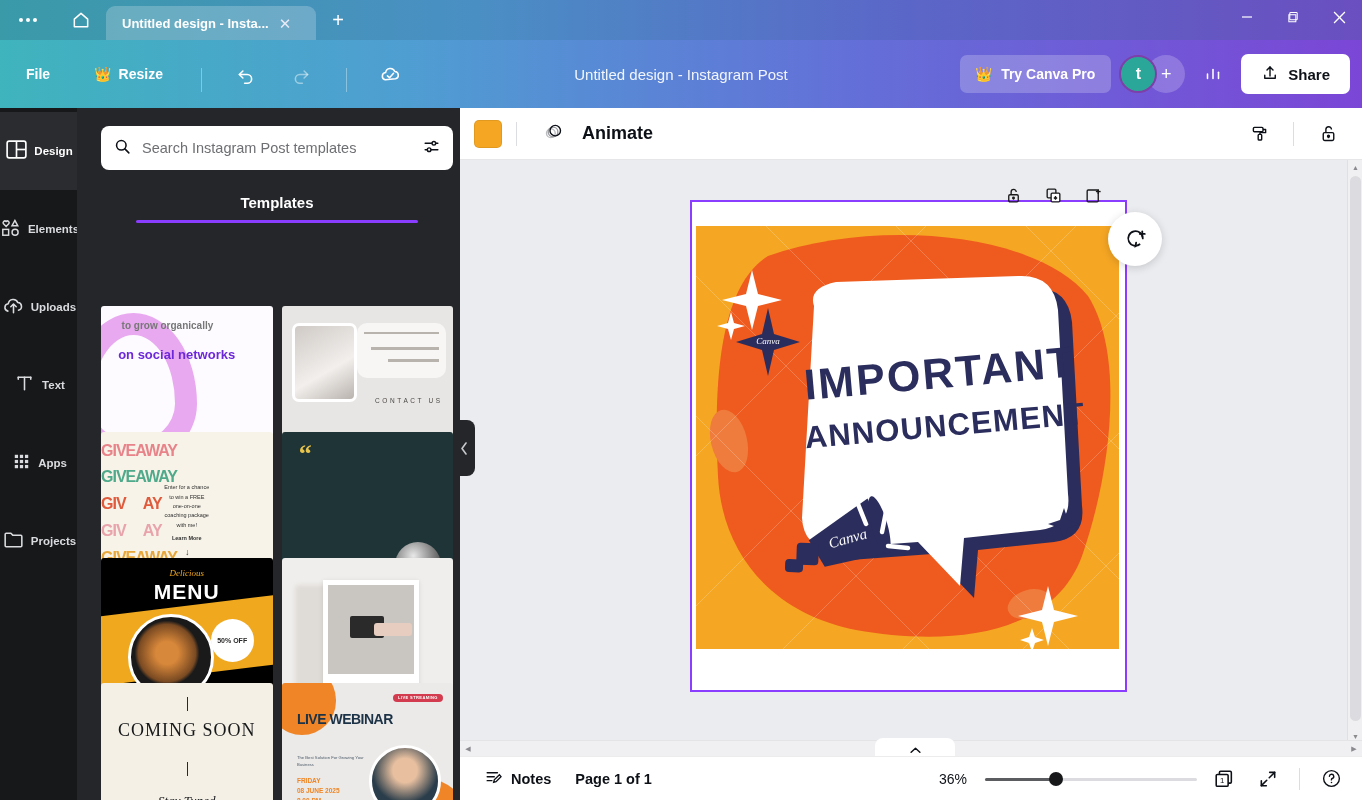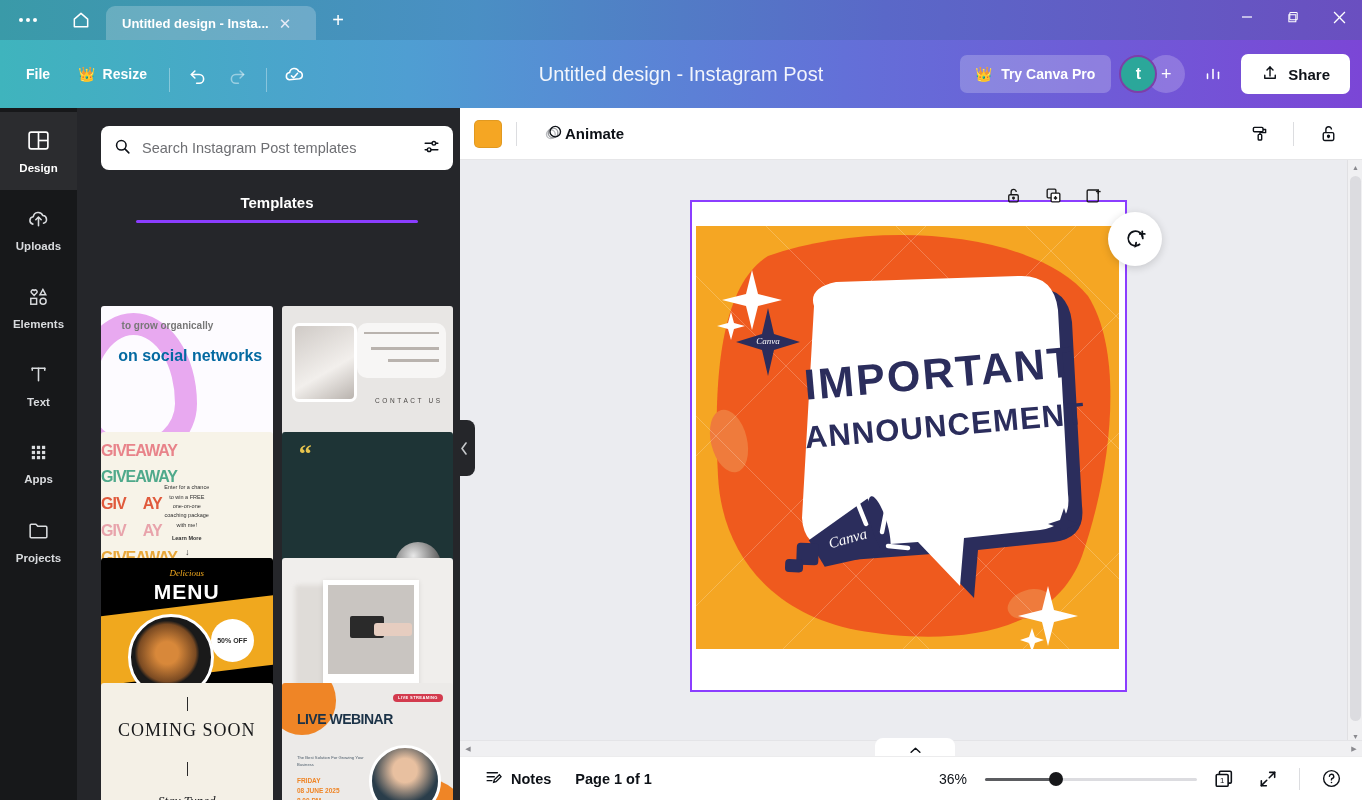--- a/index.html
+++ b/index.html
@@ -42,34 +42,34 @@
     width: 46px; height: 34px; display: flex; align-items: center; justify-content: center;
     color: #fff; cursor: pointer;
   }
 
   
   .mainhead {
     position: absolute; top: 40px; left: 0; width: 1362px; height: 68px;
     background: linear-gradient(90deg, #3fb4bd 0%, #4f9ed2 30%, #6370d8 62%, #7b46d6 100%);
     display: flex; align-items: center; padding: 0 12px;
   }
-  .mh-left { display: flex; align-items: flex-end; gap: 0; }
+  .mh-left { display: flex; align-items: flex-end; gap: 16px; }
   .mh-btn {
     height: 36px; padding: 0 14px; border-radius: 6px; display: flex; align-items: center; gap: 7px;
     color: #fff; font-size: 14px; font-weight: bold; cursor: pointer; background: transparent; border: none;
     font-family: "Liberation Sans", sans-serif;
   }
   .mh-icobtn {
     width: 40px; height: 36px; border-radius: 6px; display: flex; align-items: center; justify-content: center;
     cursor: pointer;
   }
   .mh-sep { width: 1px; height: 24px; background: rgba(255,255,255,0.35); margin: 0 8px; }
   .mh-title {
     position: absolute; left: 0; right: 0; text-align: center; pointer-events: none;
-    color: rgba(255,255,255,0.92); font-size: 20px;
+    color: rgba(255,255,255,0.92); font-size: 15px;
   }
   .mh-right { margin-left: auto; display: flex; align-items: center; gap: 8px; z-index: 2; }
   .pro-btn {
     height: 38px; padding: 0 16px; border-radius: 7px; background: rgba(255,255,255,0.22);
     display: flex; align-items: center; gap: 8px; color: #fff; font-size: 14px; font-weight: bold;
     cursor: pointer;
   }
   .avatars { display: flex; align-items: center; position: relative; }
   .avatar {
     width: 38px; height: 38px; border-radius: 50%; background: #2ba79a; color: #fff;
@@ -86,21 +86,21 @@
     display: flex; align-items: center; gap: 9px; font-size: 15px; font-weight: bold; cursor: pointer;
   }
 
   
   .rail {
     position: absolute; top: 108px; left: 0; width: 77px; height: 692px;
     background: #17181a; display: flex; flex-direction: column; align-items: center;
     padding-top: 4px;
   }
   .rail-item {
-    width: 77px; height: 78px; display: flex; flex-direction: column; align-items: center;
+    width: 77px; height: 78px; display: flex; align-items: center;
     justify-content: center; gap: 5px; cursor: pointer; color: #d9dbde; position: relative;
   }
   .rail-item.active { background: #2b2c2f; }
   .rail-item .rl { font-size: 11.5px; font-weight: bold; }
   .rail-item.active .rl { color: #fff; }
 
   
   .panel {
     position: absolute; top: 108px; left: 77px; width: 400px; height: 692px;
     background: #25262a; border-radius: 0 10px 0 0; overflow: hidden;
@@ -147,22 +147,22 @@
 
   
   .toolbar {
     position: absolute; top: 108px; left: 460px; width: 902px; height: 52px;
     background: #fff; display: flex; align-items: center; padding: 0 14px;
     border-bottom: 1px solid #e6e6e8;
   }
   .swatch { width: 28px; height: 28px; border-radius: 5px; cursor: pointer; border: 1px solid rgba(0,0,0,0.08); }
   .tb-sep { width: 1px; height: 24px; background: #dcdde0; margin: 0 14px; }
   .animate-btn {
-    height: 36px; padding: 0 12px; border-radius: 6px; display: flex; align-items: center; gap: 1px;
-    font-size: 15px; font-weight: bold; color: #0d1117; cursor: pointer;
+    height: 36px; padding: 0 12px; border-radius: 6px; display: flex; align-items: center; gap: 18px;
+    font-size: 18px; font-weight: bold; color: #0d1117; cursor: pointer;
   }
   .tb-right { margin-left: auto; display: flex; align-items: center; }
   .tb-icon {
     width: 40px; height: 40px; border-radius: 6px; display: flex; align-items: center;
     justify-content: center; cursor: pointer;
   }
 
   
   .stage {
     position: absolute; top: 160px; left: 460px; width: 902px; height: 584px;
@@ -360,39 +360,39 @@
           <rect x="3" y="4" width="18" height="16" rx="2"></rect>
             <line x1="12" y1="4" x2="12" y2="20"></line>
             <line x1="12" y1="12" x2="21" y2="12"></line>
         </svg>
       </span>
       <span class="rl">Design</span>
     </div>
 
     <div class="rail-item">
       <span>
-        <svg width="25" height="25" viewBox="0 0 24 24" fill="none" stroke="#d9dbde" stroke-width="1.5" stroke-linecap="round" stroke-linejoin="round">
-          <path d="M6.6 17.4 a3.6 3.6 0 0 1 .4 -7.1 a4.8 4.8 0 0 1 9.2 -1.1 a3.7 3.7 0 0 1 .6 7.3"></path>
-          <path d="M12 19 V11"></path>
-            <path d="M9.4 13.2 L12 10.6 L14.6 13.2"></path>
-        </svg>
-      </span>
-      <span class="rl">Uploads</span>
-    </div>
-
-    <div class="rail-item">
-      <span>
         <svg width="25" height="25" viewBox="0 0 24 24" fill="none" stroke="#d9dbde" stroke-width="1.4">
           <path d="M5.1 8.2 a1.7 1.7 0 0 1 2.7 -2 a1.7 1.7 0 0 1 2.7 2 L7.8 11 Z"></path>
           <path d="M16.2 5.2 L19 10.4 H13.4 Z"></path>
           <rect x="4.6" y="13.8" width="5.6" height="5.6"></rect>
           <circle cx="16.4" cy="16.6" r="2.9"></circle>
         </svg>
       </span>
       <span class="rl">Elements</span>
+    </div>
+
+    <div class="rail-item">
+      <span>
+        <svg width="25" height="25" viewBox="0 0 24 24" fill="none" stroke="#d9dbde" stroke-width="1.5" stroke-linecap="round" stroke-linejoin="round">
+          <path d="M6.6 17.4 a3.6 3.6 0 0 1 .4 -7.1 a4.8 4.8 0 0 1 9.2 -1.1 a3.7 3.7 0 0 1 .6 7.3"></path>
+          <path d="M12 19 V11"></path>
+            <path d="M9.4 13.2 L12 10.6 L14.6 13.2"></path>
+        </svg>
+      </span>
+      <span class="rl">Uploads</span>
     </div>
 
     <div class="rail-item">
       <span>
         <svg width="25" height="25" viewBox="0 0 24 24" fill="none" stroke="#d9dbde" stroke-width="1.5" stroke-linecap="round">
           <path d="M6 6 H18"></path>
             <path d="M12 6 V18"></path>
             <path d="M6 6 V8"></path>
             <path d="M18 6 V8"></path>
         </svg>
@@ -452,21 +452,21 @@
       <div class="tab active">
         <span>Templates</span>
       </div>
     </div>
 
     <div class="tgrid">
 
       <div class="tcard" style="background:#fdfbff;">
         <div style="position:absolute;left:-18%;top:4%;width:74%;height:88%;border:22px solid #e8a9f0;border-radius:50% 50% 50% 50%/60% 60% 40% 40%;"></div>
         <div style="position:absolute;left:12%;top:8%;width:82%;font-size:10px;color:#777;font-weight:bold;">to grow organically</div>
-        <div style="position:absolute;left:10%;top:24%;width:86%;font-size:16px;color:#0369a1;font-weight:bold;">on social networks</div>
+        <div style="position:absolute;left:10%;top:24%;width:86%;font-size:13px;color:#6d28d9;font-weight:bold;">on social networks</div>
         <div class="crown-badge">👑</div>
       </div>
 
       <div class="tcard" style="background:#e8e6e4;">
         <div style="position:absolute;left:6%;top:10%;width:38%;height:46%;border-radius:7px;background:linear-gradient(150deg,#cfcac6,#f2efec 60%,#b9b3ae);border:3px solid #fff;"></div>
         <div style="position:absolute;right:4%;top:10%;width:52%;height:32%;border-radius:10px;background:#f7f6f5;"></div>
         <div style="position:absolute;right:8%;top:15%;width:44%;height:2.5px;background:#b9b3ae;"></div>
         <div style="position:absolute;right:8%;top:24%;width:40%;height:2.5px;background:#b9b3ae;"></div>
         <div style="position:absolute;right:8%;top:31%;width:30%;height:2.5px;background:#b9b3ae;"></div>
         <div style="position:absolute;right:6%;top:53%;font-size:6.5px;letter-spacing:2.6px;color:#4a4745;">CONTACT US</div>

